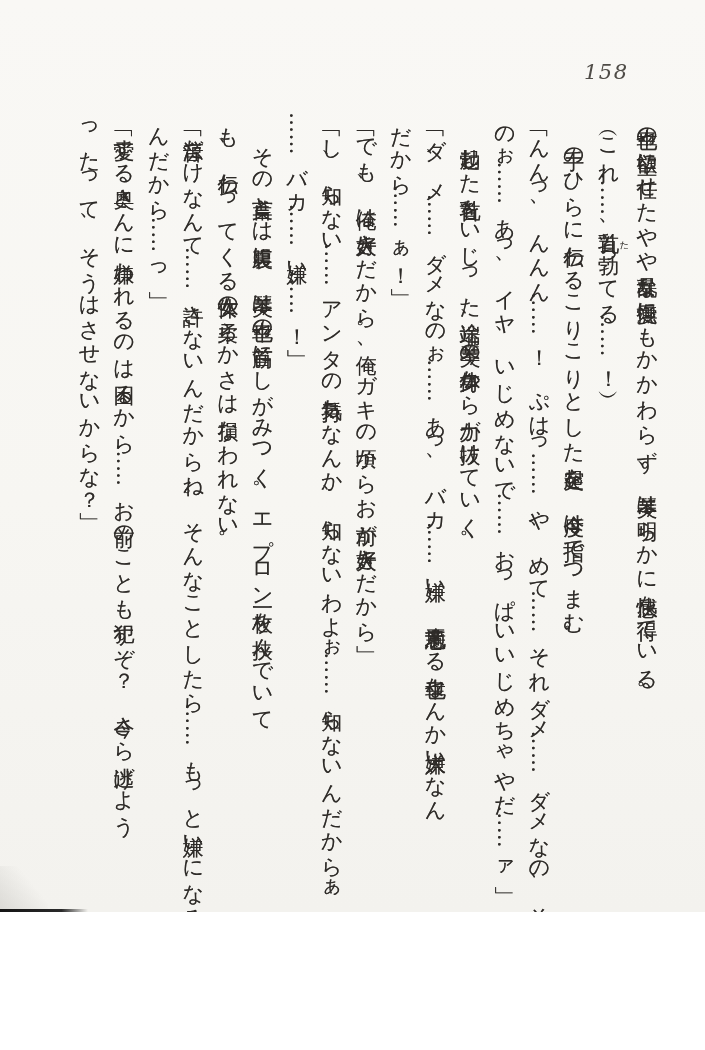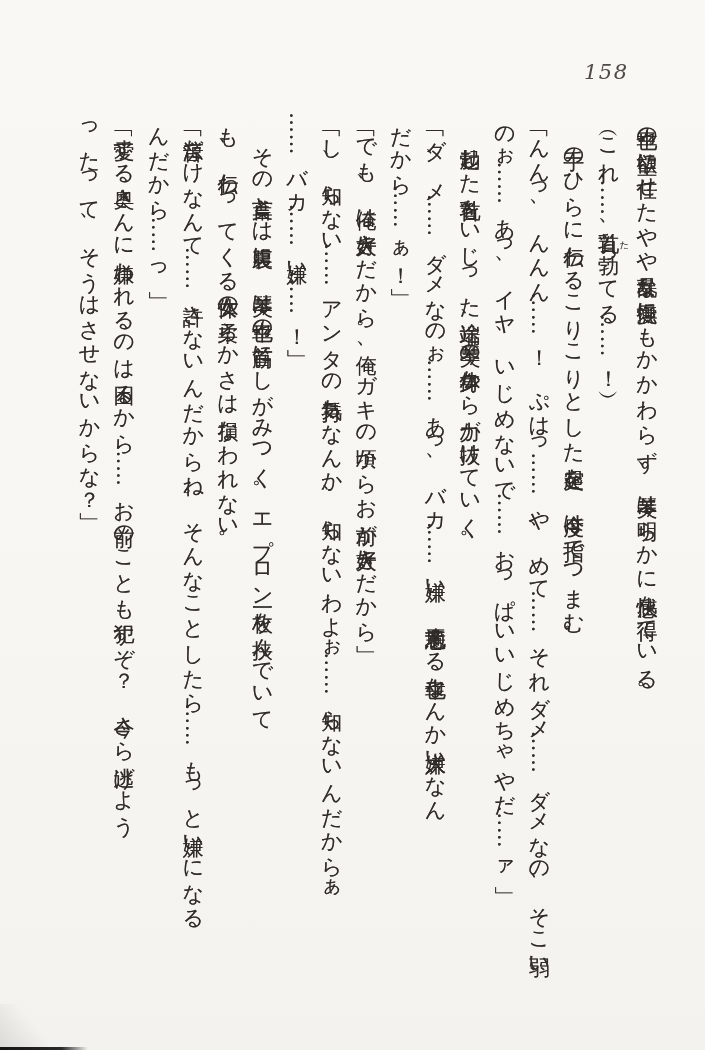--- a/index.html
+++ b/index.html
@@ -5,21 +5,21 @@
   html, body {
     margin: 0;
     padding: 0;
     width: 705px;
     height: 1050px;
     background: #ffffff;
   }
   .page {
     position: relative;
     width: 705px;
-    height: 1050px;
+    height: 912px;
     overflow: hidden;
     background: linear-gradient(180deg, #f9f8f5 0%, #f7f6f2 55%, #f3f2ee 100%);
     font-family: "DejaVu Serif", "Liberation Serif", serif;
   }
   .page-number {
     position: absolute;
     top: 60px;
     left: 584px;
     font-size: 21px;
     font-style: italic;

